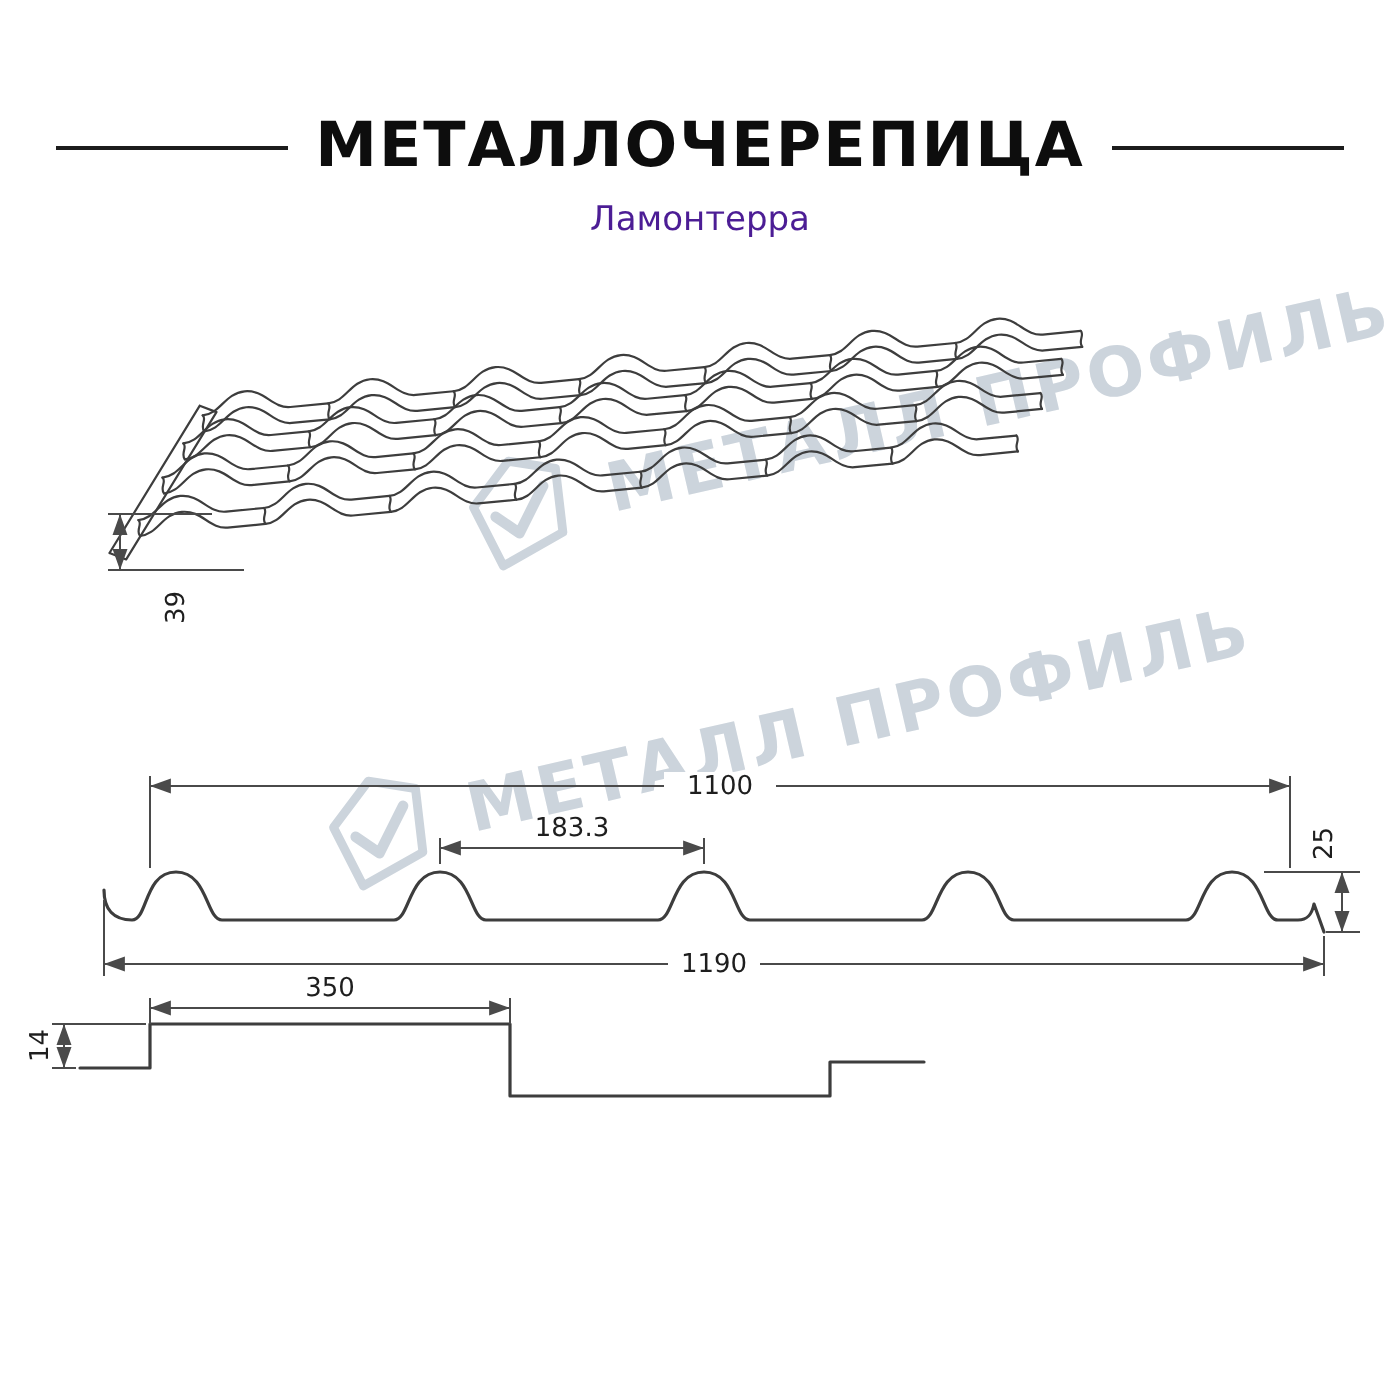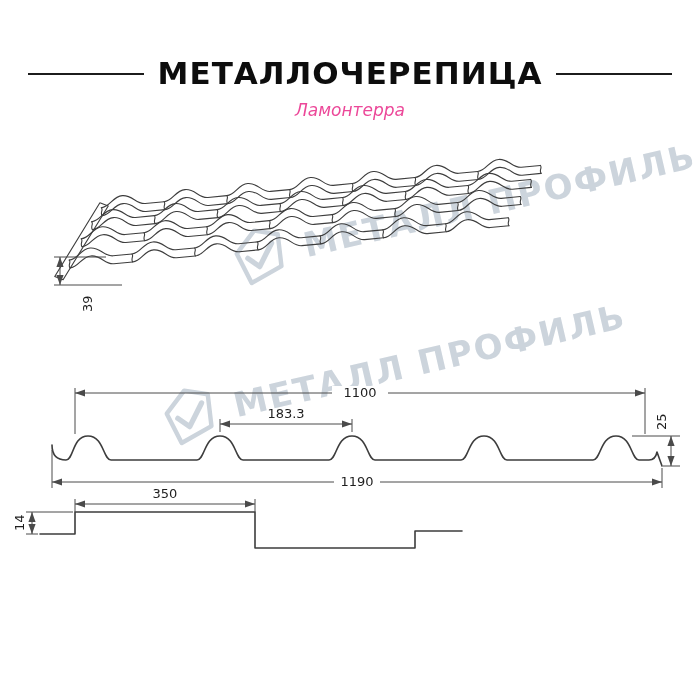--- a/index.html
+++ b/index.html
@@ -12,21 +12,21 @@
     position:absolute;top:58px;left:0;right:0;z-index:3;
     display:flex;align-items:center;gap:14px;padding:0 28px;
   }
   .rule{flex:1;border-top:2px solid #1c1c1c;height:0;}
   .title{
     margin:0;font-size:31px;font-weight:bold;color:#0d0d0d;
     letter-spacing:1px;white-space:nowrap;line-height:1;
   }
   .subtitle{
     position:absolute;top:100px;left:0;right:0;z-index:3;
-    text-align:center;font-size:17px;color:#ec4899;font-style:italic;
+    text-align:center;font-size:17px;color:#4c1d95;
   }
   
   .watermark{
     position:absolute;z-index:1;display:flex;align-items:center;gap:16px;
     transform:rotate(-13deg);transform-origin:left center;
     color:#ccd4dc;font-weight:bold;font-size:34px;letter-spacing:2px;
     white-space:nowrap;user-select:none;
   }
   .wm1{left:158px;top:392px;}
   .wm2{left:228px;top:232px;}

